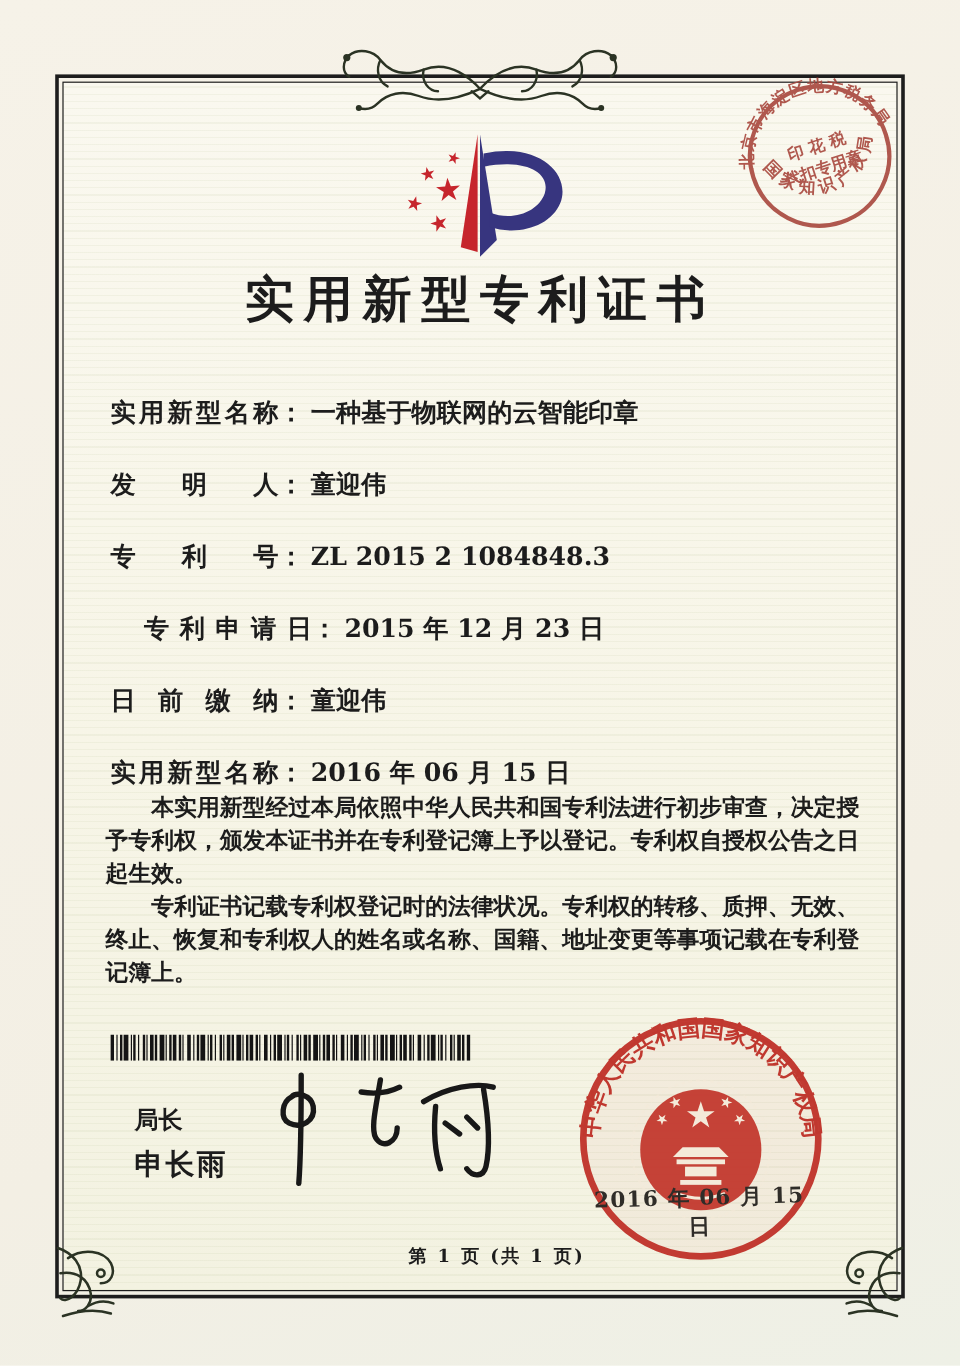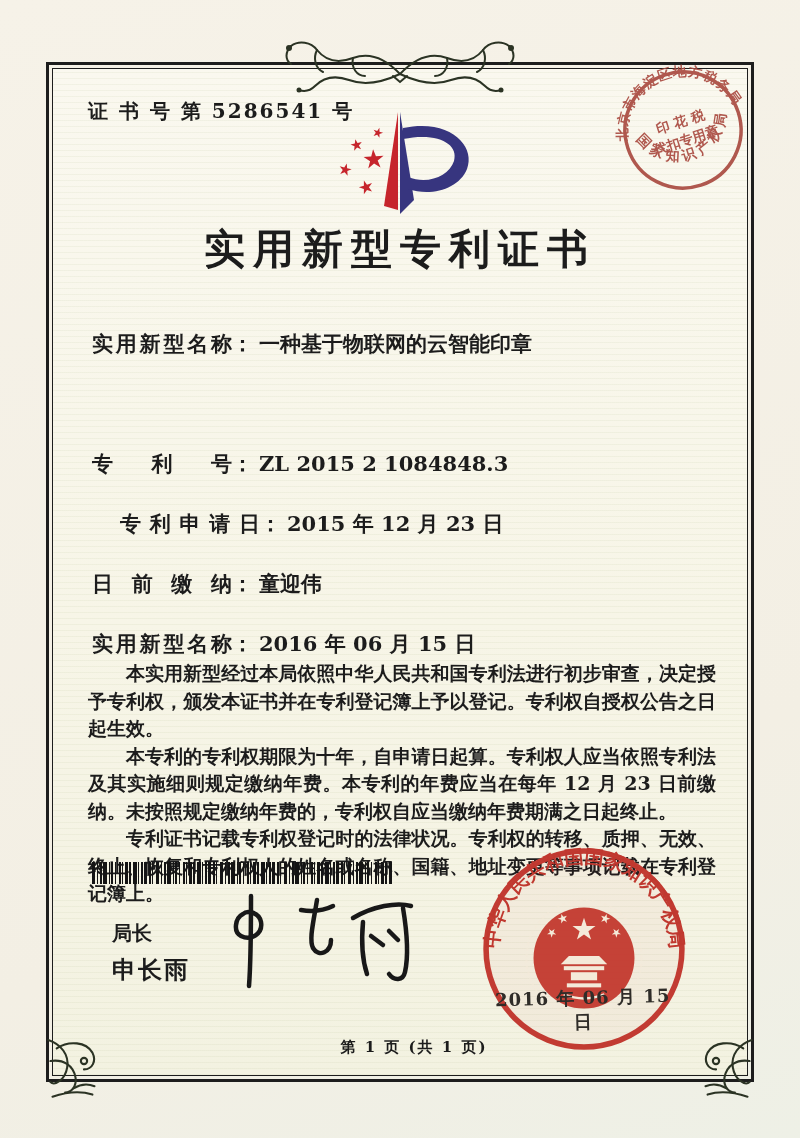--- a/index.html
+++ b/index.html
@@ -94,21 +94,20 @@
     <g stroke="#2b3324" fill="none" stroke-width="2" stroke-linecap="round">
       <path d="M6,40 C18,44 26,54 24,66 C22,78 12,84 8,80"></path>
       <path d="M10,94 C22,90 36,88 48,92"></path>
       <path d="M8,60 C20,58 30,64 32,76 C33,84 28,90 22,90"></path>
       <path d="M14,48 C26,40 42,42 48,52 C52,60 48,68 40,68"></path>
       <circle cx="40" cy="60" r="3"></circle>
       <path d="M30,86 Q40,80 50,84"></path>
     </g>
   </svg>
 
-  <div class="abs cert-no">证 书 号 第 5286541 号</div>
 
   <svg class="abs tax-stamp" style="left:608px;top:55px;" width="150" height="150" viewBox="0 0 150 150">
     <defs>
       <path id="tp-top" d="M 18 78 A 57 57 0 1 1 132 78" fill="none"></path>
       <path id="tp-bot" d="M 30 75 A 49 49 0 0 0 120 75" fill="none"></path>
     </defs>
     <circle cx="75" cy="75" r="58" fill="none" stroke="#a8473d" stroke-width="3.5"></circle>
     <text font-size="13.5" fill="#a8473d" font-weight="bold" letter-spacing="1">
       <textPath href="#tp-top" startOffset="50%" text-anchor="middle">北京市海淀区地方税务局</textPath>
     </text>
@@ -128,36 +127,38 @@
   <div class="lstar" style="left:350px;top:138px;font-size:15px;transform:rotate(-12deg);">★</div>
   <div class="lstar" style="left:362px;top:146px;font-size:26px;transform:rotate(-4deg);">★</div>
   <div class="lstar" style="left:338px;top:162px;font-size:16px;transform:rotate(14deg);">★</div>
   <div class="lstar" style="left:358px;top:178px;font-size:18px;transform:rotate(-18deg);">★</div>
 
   <div class="abs title">实用新型专利证书</div>
 
   <div class="abs field" style="top:330px;">
     <span class="f-label">实用新型名称</span><span class="f-colon">：</span><span class="f-value">一种基于物联网的云智能印章</span>
   </div>
+  <div class="abs field" style="top:390px;">
+    <span class="f-label">发明人</span><span class="f-colon">：</span><span class="f-value">童迎伟</span>
+  </div>
   <div class="abs field" style="top:450px;">
     <span class="f-label">专利号</span><span class="f-colon">：</span><span class="f-value">ZL 2015 2 1084848.3</span>
   </div>
   <div class="abs field" style="top:510px;margin-left:28px;">
     <span class="f-label">专利申请日</span><span class="f-colon">：</span><span class="f-value">2015 年 12 月 23 日</span>
   </div>
   <div class="abs field" style="top:570px;">
     <span class="f-label">日前缴纳</span><span class="f-colon">：</span><span class="f-value">童迎伟</span>
   </div>
   <div class="abs field" style="top:630px;">
     <span class="f-label">实用新型名称</span><span class="f-colon">：</span><span class="f-value">2016 年 06 月 15 日</span>
   </div>
 
   <div class="abs paras">
     <p>本实用新型经过本局依照中华人民共和国专利法进行初步审查，决定授予专利权，颁发本证书并在专利登记簿上予以登记。专利权自授权公告之日起生效。</p>
-    <p>本专利的专利权期限为十年，自申请日起算。专利权人应当依照专利法及其实施细则规定缴纳年费。本专利的年费应当在每年 12 月 23 日前缴纳。未按照规定缴纳年费的，专利权自应当缴纳年费期满之日起终止。</p>
     <p>专利证书记载专利权登记时的法律状况。专利权的转移、质押、无效、终止、恢复和专利权人的姓名或名称、国籍、地址变更等事项记载在专利登记簿上。</p>
   </div>
 
   <svg class="abs" style="left:92px;top:862px;" width="300" height="22" viewBox="0 0 300 22">
     <line x1="0" y1="11" x2="300" y2="11" stroke="#141414" stroke-width="22" stroke-dasharray="3 2 1 2 2 1 4 2 1 1 2 2 1 3 2 1 1 2 3 1 2 2 4 1 1 2 2 1 3 2 2 1 1 3"></line>
   </svg>
 
   <div class="abs signer-title">局长</div>
   <div class="abs signer-name">申长雨</div>
 

